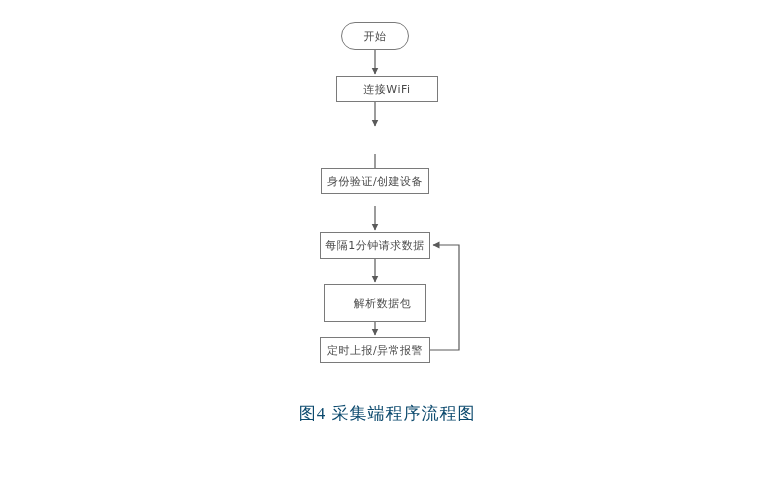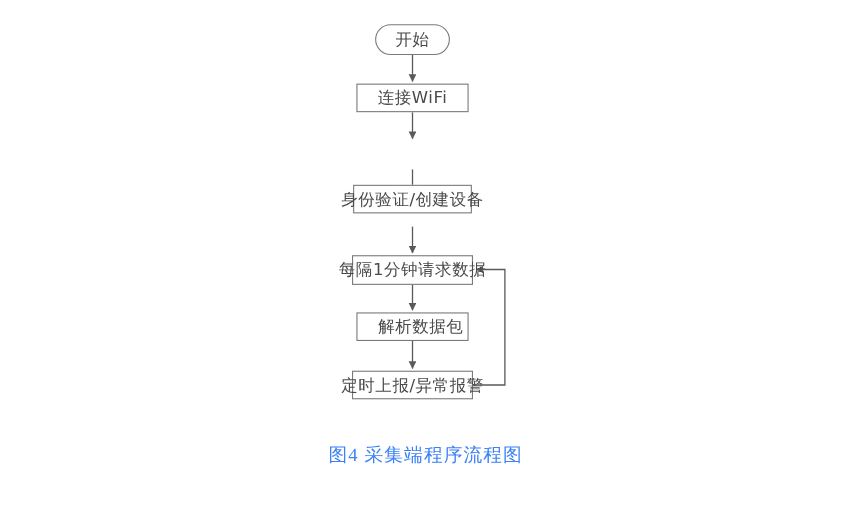--- a/index.html
+++ b/index.html
@@ -16,35 +16,35 @@
   .connectors{
     position:absolute;left:0;top:0;width:774px;height:483px;
     pointer-events:none;
   }
   .node{
     position:absolute;
     box-sizing:border-box;
     border:1px solid #7a7a7a;
     background:#ffffff;
     display:flex;align-items:center;justify-content:center;
-    font-size:15px;
+    font-size:11px;
     color:#4a4a4a;
     letter-spacing:0.5px;
     white-space:nowrap;
   }
   .terminator{
     border-radius:14px;
   }
   .caption{
     position:absolute;
     left:0;top:402px;width:774px;
     text-align:center;
     font-family:"Liberation Serif","DejaVu Serif",serif;
     font-size:17px;
-    color:#3b82f6;
+    color:#0c4a6e;
     letter-spacing:1px;
   }
 </style>
 </head>
 <body>
 
 <div class="canvas">
 
   <svg class="connectors" viewBox="0 0 774 483" xmlns="http://www.w3.org/2000/svg">
     <defs>
@@ -60,34 +60,34 @@
     <line x1="375" y1="258" x2="375" y2="282" stroke="#5a5a5a" stroke-width="1.2" marker-end="url(#arrow)"></line>
     <line x1="375" y1="310" x2="375" y2="335" stroke="#5a5a5a" stroke-width="1.2" marker-end="url(#arrow)"></line>
 
     <path d="M 430 350 L 459 350 L 459 245 L 433 245" fill="none" stroke="#5a5a5a" stroke-width="1.2" marker-end="url(#arrow)"></path>
   </svg>
 
   <div class="node terminator" style="left:341px;top:22px;width:68px;height:28px;">
     <span>开始</span>
   </div>
 
-  <div class="node" style="left:324px;top:76px;width:102px;height:26px;">
+  <div class="node" style="left:336px;top:76px;width:102px;height:26px;">
     <span>连接WiFi</span>
   </div>
 
   <div class="node" style="left:321px;top:128px;width:108px;height:26px;margin-top:40px;">
     <span>身份验证/创建设备</span>
   </div>
 
 
   <div class="node" style="left:320px;top:232px;width:110px;height:27px;">
     <span>每隔1分钟请求数据</span>
   </div>
 
-  <div class="node" style="left:324px;top:284px;width:102px;height:26px;padding-left:15px;">
+  <div class="node" style="left:324px;top:284px;width:102px;height:38px;padding-left:15px;">
     <span>解析数据包</span>
   </div>
 
   <div class="node" style="left:320px;top:337px;width:110px;height:26px;">
     <span>定时上报/异常报警</span>
   </div>
 
   <div class="caption">图4  采集端程序流程图</div>
 
 </div>

